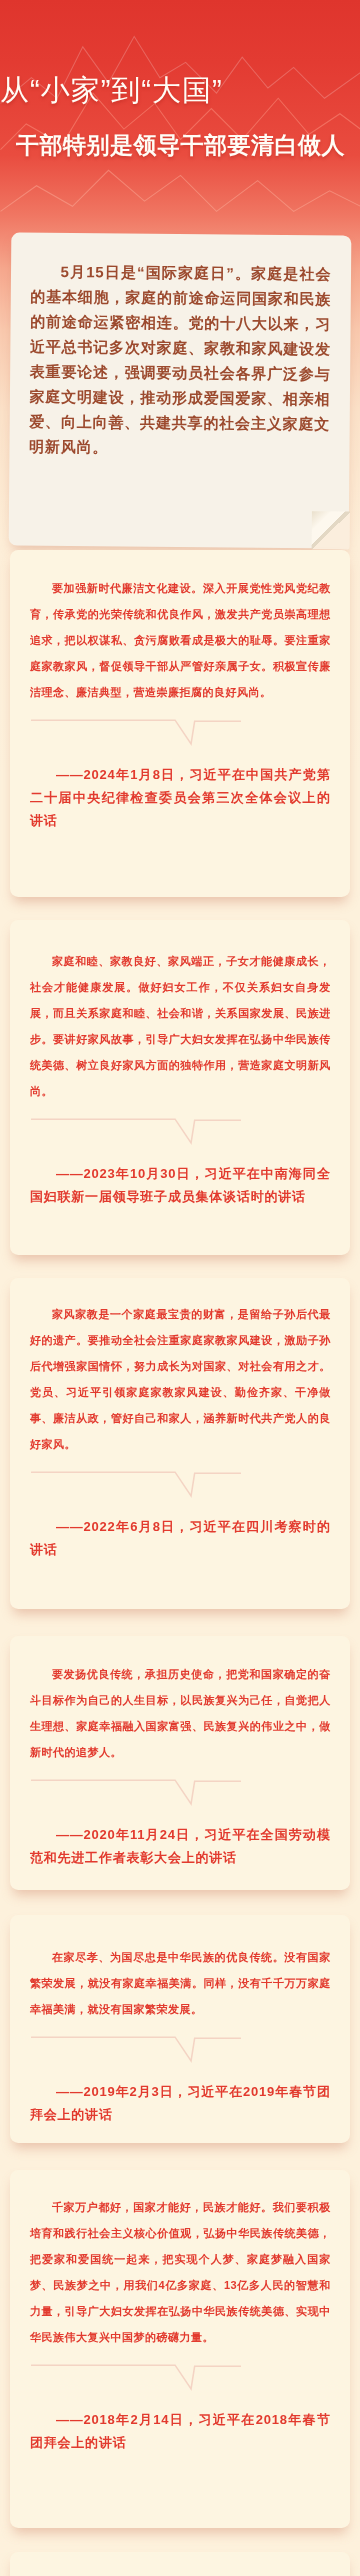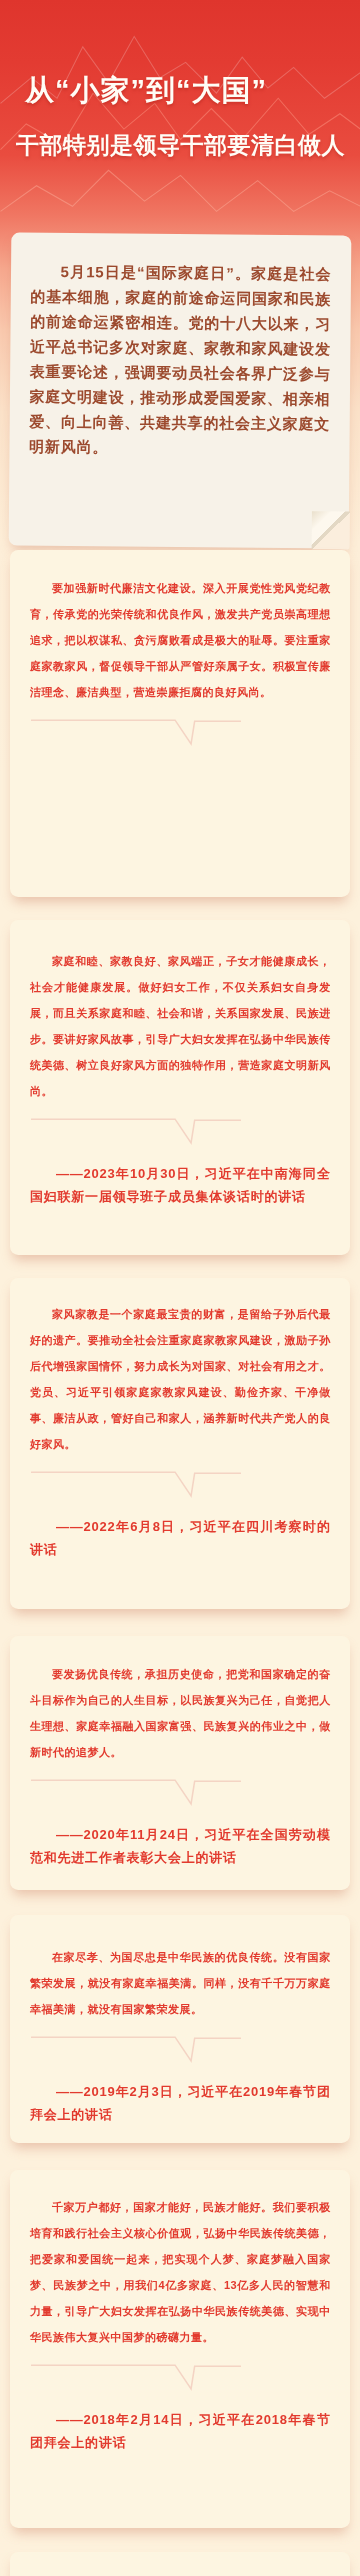--- a/index.html
+++ b/index.html
@@ -22,22 +22,22 @@
       #fdf1dc 3478px,
       #f9c9b2 3606px,
       #f4997f 3668px,
       #f07a62 3740px,
       #ed6a52 3860px);
   }
   svg.deco{position:absolute;left:0;pointer-events:none;}
   .header{position:absolute;top:0;left:0;width:361px;}
   .title{
     position:absolute;top:71px;left:0;width:292px;margin:0;
-    text-align:center;color:#fffdf6;
-    font-size:29px;font-weight:700;letter-spacing:1px;
+    color:#fffdf6;
+    font-size:29px;font-weight:400;letter-spacing:1px;
     text-shadow:0 2.1px 3.1px rgba(150,20,12,.35);
   }
   .subtitle{
     position:absolute;top:130px;left:0;width:361px;margin:0;
     text-align:center;color:#fffdf6;
     font-size:23px;font-weight:900;letter-spacing:0.5px;
     text-shadow:0 2.1px 3.1px rgba(150,20,12,.3);
   }
   .card{
     position:absolute;left:10.3px;width:340px;box-sizing:border-box;
@@ -104,20 +104,21 @@
   <section class="card intro-card">
     <p class="intro-text">5月15日是“国际家庭日”。家庭是社会的基本细胞，家庭的前途命运同国家和民族的前途命运紧密相连。党的十八大以来，习近平总书记多次对家庭、家教和家风建设发表重要论述，强调要动员社会各界广泛参与家庭文明建设，推动形成爱国爱家、相亲相爱、向上向善、共建共享的社会主义家庭文明新风尚。</p>
     <div class="curl"></div>
   </section>
 
   <section class="card qc0">
     <p class="quote">要加强新时代廉洁文化建设。深入开展党性党风党纪教育，传承党的光荣传统和优良作风，激发共产党员崇高理想追求，把以权谋私、贪污腐败看成是极大的耻辱。要注重家庭家教家风，督促领导干部从严管好亲属子女。积极宣传廉洁理念、廉洁典型，营造崇廉拒腐的良好风尚。</p>
     <svg class="divider" width="212" height="28" viewBox="0 0 412 54">
       <path d="M2 4 H282 L313 50 L320 6 H410" fill="none" stroke="#f4d4c4" stroke-width="3"></path>
     </svg>
+    <p class="cite">——2024年1月8日，习近平在中国共产党第二十届中央纪律检查委员会第三次全体会议上的讲话</p>
   </section>
 
   <section class="card qc1">
     <p class="quote">家庭和睦、家教良好、家风端正，子女才能健康成长，社会才能健康发展。做好妇女工作，不仅关系妇女自身发展，而且关系家庭和睦、社会和谐，关系国家发展、民族进步。要讲好家风故事，引导广大妇女发挥在弘扬中华民族传统美德、树立良好家风方面的独特作用，营造家庭文明新风尚。</p>
     <svg class="divider" width="212" height="28" viewBox="0 0 412 54">
       <path d="M2 4 H282 L313 50 L320 6 H410" fill="none" stroke="#f4d4c4" stroke-width="3"></path>
     </svg>
     <p class="cite">——2023年10月30日，习近平在中南海同全国妇联新一届领导班子成员集体谈话时的讲话</p>
   </section>
 

